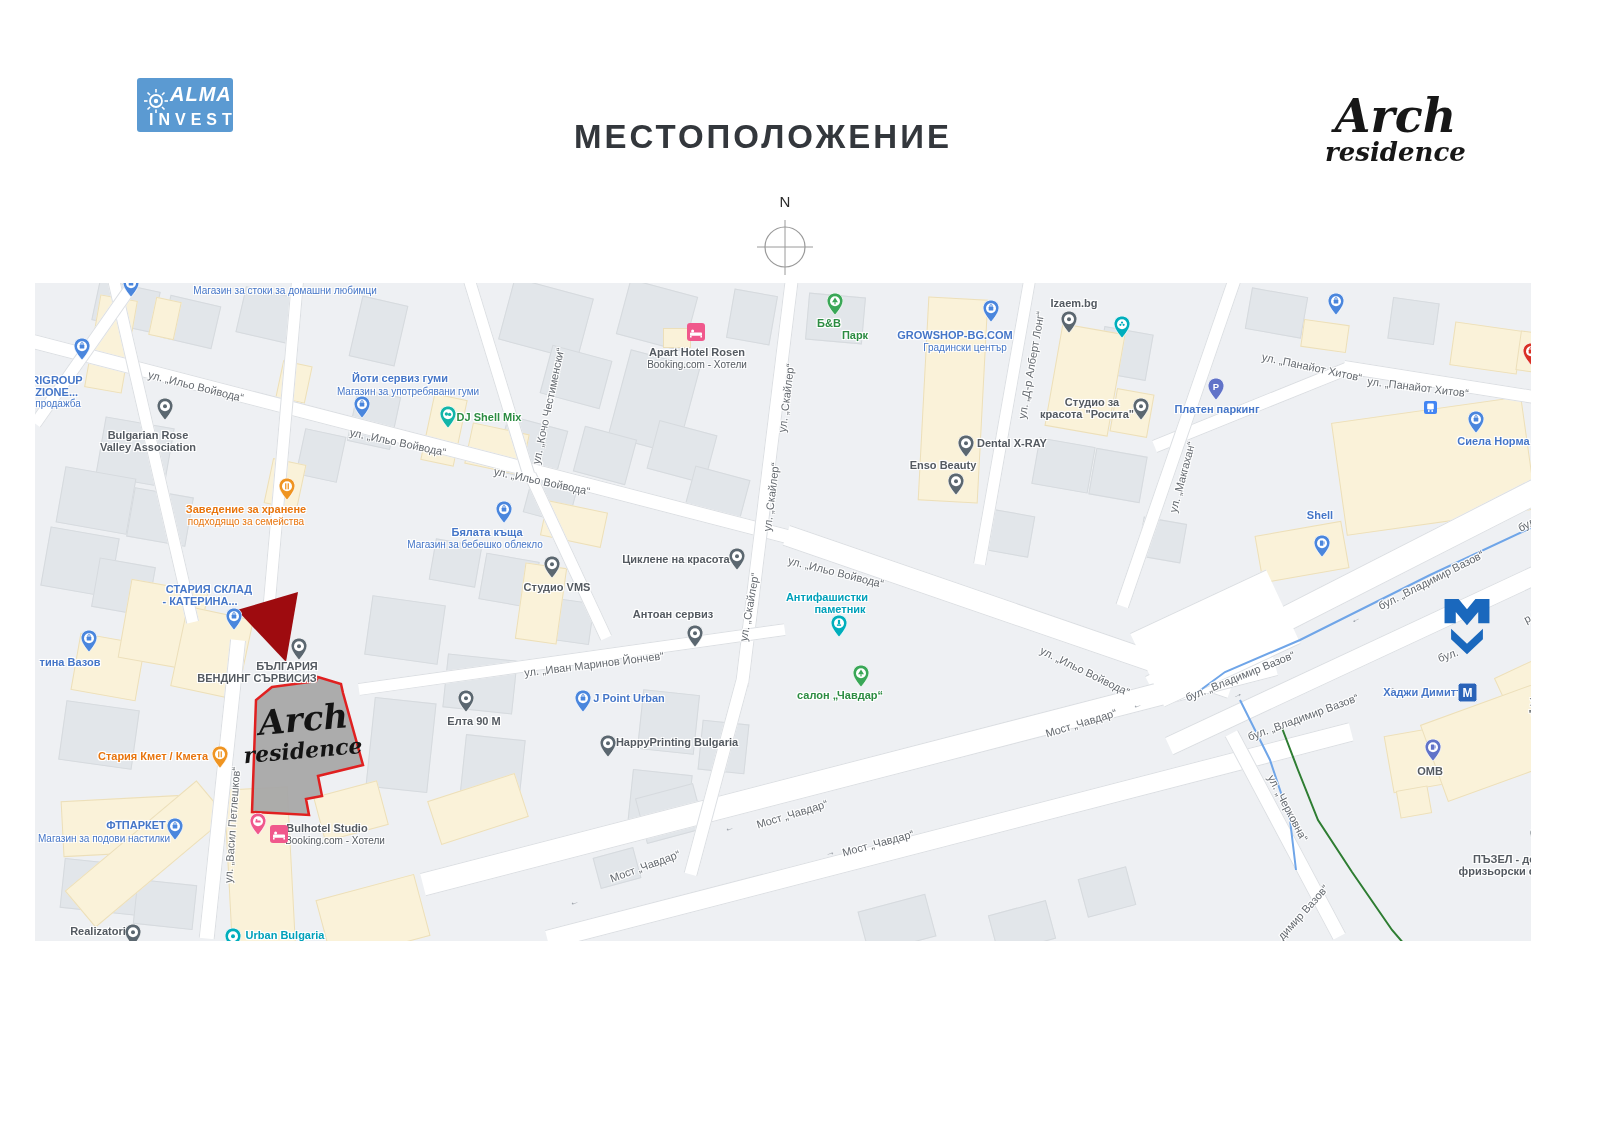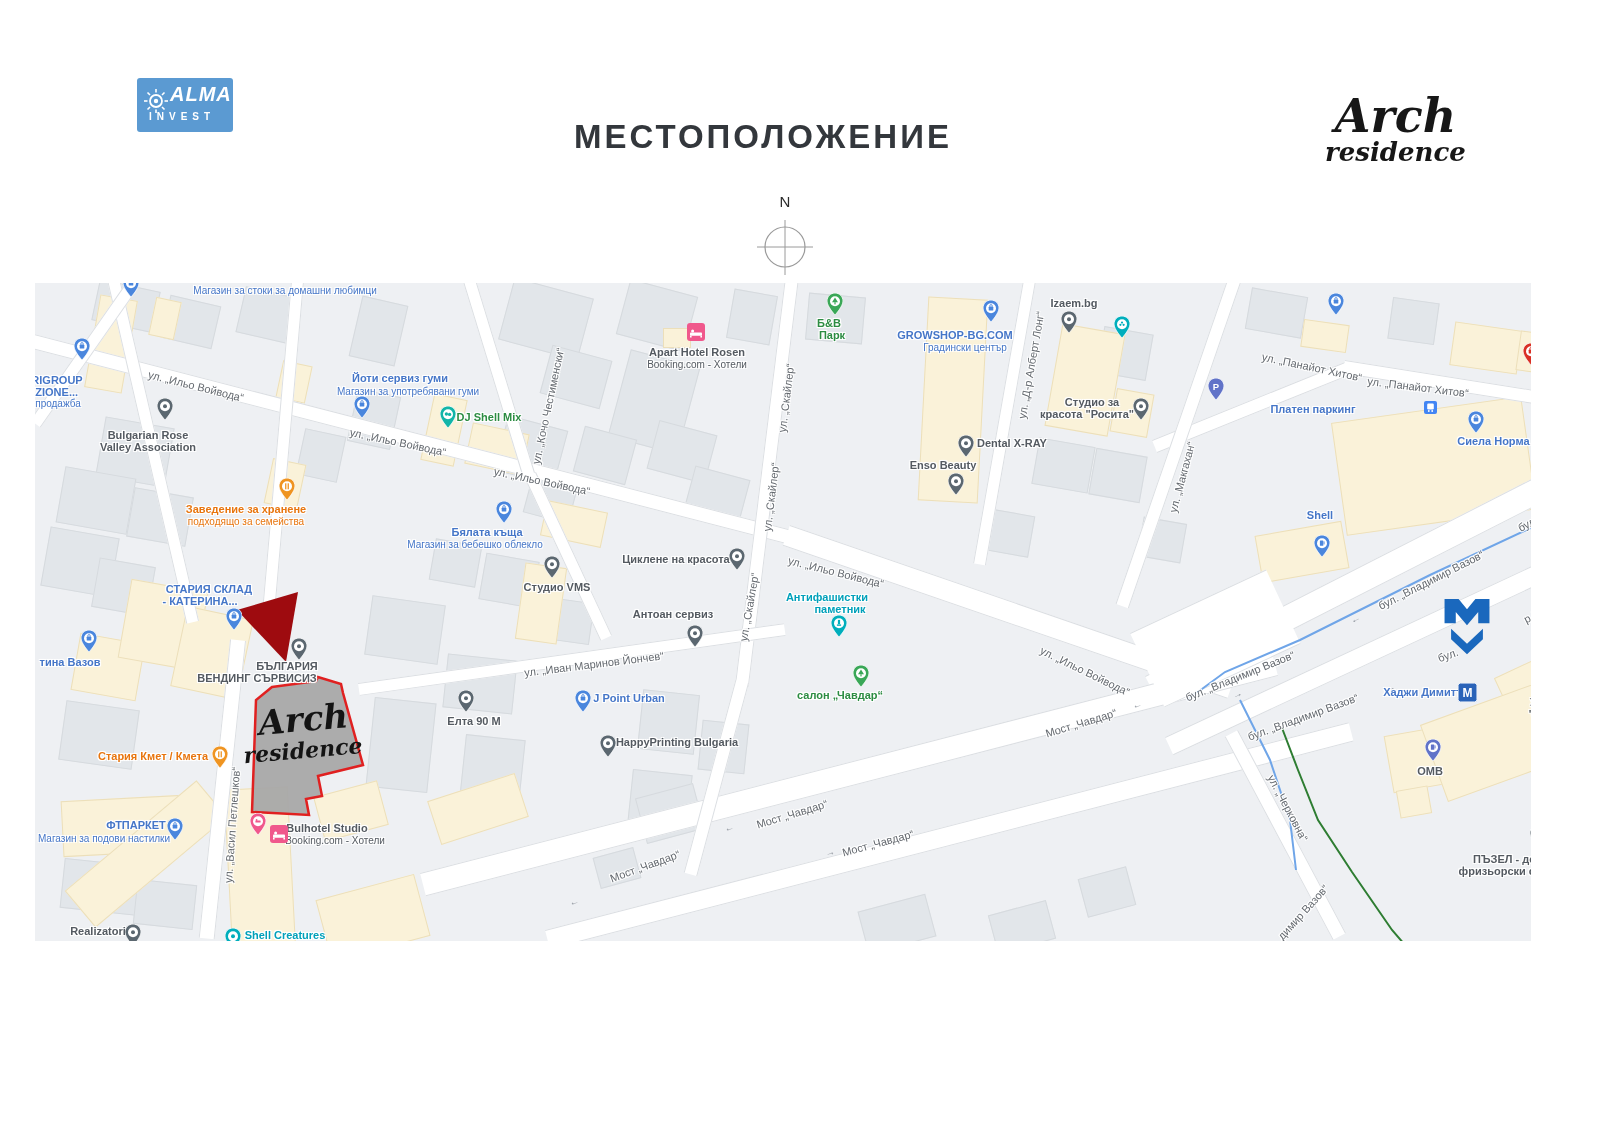--- a/index.html
+++ b/index.html
@@ -4,21 +4,21 @@
 <style>
   html,body{margin:0;padding:0;}
   body{width:1600px;height:1131px;background:#ffffff;position:relative;overflow:hidden;
        font-family:"Liberation Sans",sans-serif;}
   
   #alma-logo{position:absolute;left:137px;top:78px;width:96px;height:54px;background:#5b9ad2;
              border-radius:3px;}
   #alma-logo .sun{position:absolute;left:5px;top:9px;}
   #alma-logo .l1{position:absolute;left:33px;top:5px;color:#fff;font-weight:bold;font-size:20px;
                  font-style:italic;letter-spacing:1px;}
-  #alma-logo .l2{position:absolute;left:12px;top:33px;color:#fff;font-weight:bold;font-size:10px;
+  #alma-logo .l2{position:absolute;left:12px;top:33px;color:#fff;font-weight:bold;font-size:16px;
                  letter-spacing:5px;}
   #page-title{position:absolute;left:563px;top:118px;width:400px;text-align:center;font-size:33px;
               font-weight:bold;letter-spacing:3px;color:#33373c;}
   #brand{position:absolute;left:1308px;top:92px;width:175px;text-align:center;color:#171717;
          font-family:"DejaVu Serif",serif;font-style:italic;}
   #brand .b1{font-size:46px;font-weight:bold;line-height:48px;}
   #brand .b2{font-size:26px;font-weight:bold;line-height:28px;margin-top:-2px;}
   #compass{position:absolute;left:753px;top:192px;}
   
   #map{position:absolute;left:35px;top:283px;width:1496px;height:658px;background:#eef0f3;
@@ -334,21 +334,21 @@
         <circle cx="8" cy="8.2" r="2" fill="#5b6770"></circle>
       </svg></div>
     <div class="poi c-dark" style="left: 908px; top: 182px; transform: translate(-50%, -50%);">Enso Beauty</div>
     <div class="pin" style="left: 792px; top: 10px;"><svg width="16" height="22" viewBox="0 0 16 22">
         <path d="M8 0 C3.6 0 0 3.6 0 8 c0 5.5 8 14 8 14 s8 -8.5 8 -14 C16 3.6 12.4 0 8 0 Z" fill="#3aa757" stroke="#fff" stroke-width="0.8"></path>
         <circle cx="8" cy="8.2" r="5" fill="#fff"></circle>
         <path d="M8 4.6 L11 9.2 H5 Z" fill="#3aa757"></path>
         <rect x="7.4" y="9.2" width="1.2" height="2.2" fill="#3aa757"></rect>
       </svg></div>
     <div class="poi c-green" style="left: 794px; top: 40px; transform: translate(-50%, -50%);">Б&amp;В</div>
-    <div class="poi c-green" style="left: 797px; top: 52px; transform: translate(-50%, -50%);">Парк</div>
+    <div class="poi c-green" style="left: 820px; top: 52px; transform: translate(-50%, -50%);">Парк</div>
     <div class="pin" style="left: 948px; top: 17px;"><svg width="16" height="22" viewBox="0 0 16 22">
         <path d="M8 0 C3.6 0 0 3.6 0 8 c0 5.5 8 14 8 14 s8 -8.5 8 -14 C16 3.6 12.4 0 8 0 Z" fill="#4a86dd" stroke="#fff" stroke-width="0.8"></path>
         <circle cx="8" cy="8.2" r="5" fill="#fff"></circle>
         <rect x="5.7" y="6.6" width="4.6" height="4" rx="0.7" fill="#4a86dd"></rect>
         <path d="M6.8 6.6 v-0.8 a1.2 1.2 0 0 1 2.4 0 v0.8" stroke="#4a86dd" stroke-width="0.9" fill="none"></path>
       </svg></div>
     <div class="poi c-blue" style="left: 920px; top: 52px; transform: translate(-50%, -50%);">GROWSHOP-BG.COM</div>
     <div class="poi sub c-blue" style="left: 930px; top: 64px; transform: translate(-50%, -50%);">Градински център</div>
     <div class="pin" style="left: 1026px; top: 28px;"><svg width="16" height="22" viewBox="0 0 16 22">
         <path d="M8 0 C3.6 0 0 3.6 0 8 c0 5.5 8 14 8 14 s8 -8.5 8 -14 C16 3.6 12.4 0 8 0 Z" fill="#5b6770" stroke="#fff" stroke-width="0.8"></path>
@@ -360,21 +360,21 @@
         <path d="M8 0 C3.6 0 0 3.6 0 8 c0 5.5 8 14 8 14 s8 -8.5 8 -14 C16 3.6 12.4 0 8 0 Z" fill="#00aebc" stroke="#fff" stroke-width="0.8"></path>
         <circle cx="8" cy="8.2" r="5" fill="#fff"></circle>
         <circle cx="8" cy="6.6" r="1.1" fill="#00aebc"></circle>
         <circle cx="6.4" cy="8.8" r="1.1" fill="#00aebc"></circle>
         <circle cx="9.6" cy="8.8" r="1.1" fill="#00aebc"></circle>
       </svg></div>
     <div class="pin" style="left: 1173px; top: 95px;"><svg width="16" height="22" viewBox="0 0 16 22">
         <path d="M8 0 C3.6 0 0 3.6 0 8 c0 5.5 8 14 8 14 s8 -8.5 8 -14 C16 3.6 12.4 0 8 0 Z" fill="#6173c8" stroke="#fff" stroke-width="0.8"></path>
         <text x="8" y="11.5" font-size="9.5" font-weight="bold" text-anchor="middle" fill="#fff" font-family="Liberation Sans,sans-serif">P</text>
       </svg></div>
-    <div class="poi c-blue" style="left: 1278px; top: 126px; transform: translate(-50%, -50%);">Платен паркинг</div>
+    <div class="poi c-blue" style="left: 1182px; top: 126px; transform: translate(-50%, -50%);">Платен паркинг</div>
     <div class="pin" style="left: 1433px; top: 128px;"><svg width="16" height="22" viewBox="0 0 16 22">
         <path d="M8 0 C3.6 0 0 3.6 0 8 c0 5.5 8 14 8 14 s8 -8.5 8 -14 C16 3.6 12.4 0 8 0 Z" fill="#4a86dd" stroke="#fff" stroke-width="0.8"></path>
         <circle cx="8" cy="8.2" r="5" fill="#fff"></circle>
         <rect x="5.7" y="6.6" width="4.6" height="4" rx="0.7" fill="#4a86dd"></rect>
         <path d="M6.8 6.6 v-0.8 a1.2 1.2 0 0 1 2.4 0 v0.8" stroke="#4a86dd" stroke-width="0.9" fill="none"></path>
       </svg></div>
     <div class="poi c-blue" style="left: 1468px; top: 158px; transform: translate(-50%, -50%);">Сиела Норма АД</div>
     <div class="pin" style="left: 1488px; top: 60px;"><svg width="16" height="22" viewBox="0 0 16 22">
         <path d="M8 0 C3.6 0 0 3.6 0 8 c0 5.5 8 14 8 14 s8 -8.5 8 -14 C16 3.6 12.4 0 8 0 Z" fill="#d93025" stroke="#fff" stroke-width="0.8"></path>
         <circle cx="8" cy="8.2" r="5" fill="#fff"></circle>
@@ -433,21 +433,21 @@
         <path d="M8 0 C3.6 0 0 3.6 0 8 c0 5.5 8 14 8 14 s8 -8.5 8 -14 C16 3.6 12.4 0 8 0 Z" fill="#5b6770" stroke="#fff" stroke-width="0.8"></path>
         <circle cx="8" cy="8.2" r="5" fill="#fff"></circle>
         <circle cx="8" cy="8.2" r="2" fill="#5b6770"></circle>
       </svg></div>
     <div class="poi c-dark" style="left: 63px; top: 648px; transform: translate(-50%, -50%);">Realizatori</div>
     <div class="pin" style="left: 190px; top: 645px;"><svg width="16" height="22" viewBox="0 0 16 22">
         <path d="M8 0 C3.6 0 0 3.6 0 8 c0 5.5 8 14 8 14 s8 -8.5 8 -14 C16 3.6 12.4 0 8 0 Z" fill="#00aebc" stroke="#fff" stroke-width="0.8"></path>
         <circle cx="8" cy="8.2" r="5" fill="#fff"></circle>
         <circle cx="8" cy="8.2" r="2" fill="#00aebc"></circle>
       </svg></div>
-    <div class="poi c-teal" style="left: 250px; top: 652px; transform: translate(-50%, -50%);">Shell Creatures</div>
+    <div class="poi c-teal" style="left: 250px; top: 652px; transform: translate(-50%, -50%);">Urban Bulgaria</div>
     <div class="pin" style="left: 215px; top: 530px;"><svg width="16" height="22" viewBox="0 0 16 22">
         <path d="M8 0 C3.6 0 0 3.6 0 8 c0 5.5 8 14 8 14 s8 -8.5 8 -14 C16 3.6 12.4 0 8 0 Z" fill="#f0588c" stroke="#fff" stroke-width="0.8"></path>
         <circle cx="8" cy="8.2" r="5" fill="#fff"></circle>
         <rect x="5.4" y="7.6" width="5.2" height="2" rx="0.5" fill="#f0588c"></rect>
         <circle cx="6.6" cy="7" r="0.9" fill="#f0588c"></circle>
       </svg></div>
     <div class="sq" style="left: 235px; top: 542px;"><svg width="18" height="18" viewBox="0 0 18 18">
         <rect width="18" height="18" rx="3" fill="#f0588c"></rect>
         <rect x="3" y="9.5" width="12" height="3.2" rx="0.8" fill="#fff"></rect>
         <circle cx="5.6" cy="8" r="1.5" fill="#fff"></circle>

